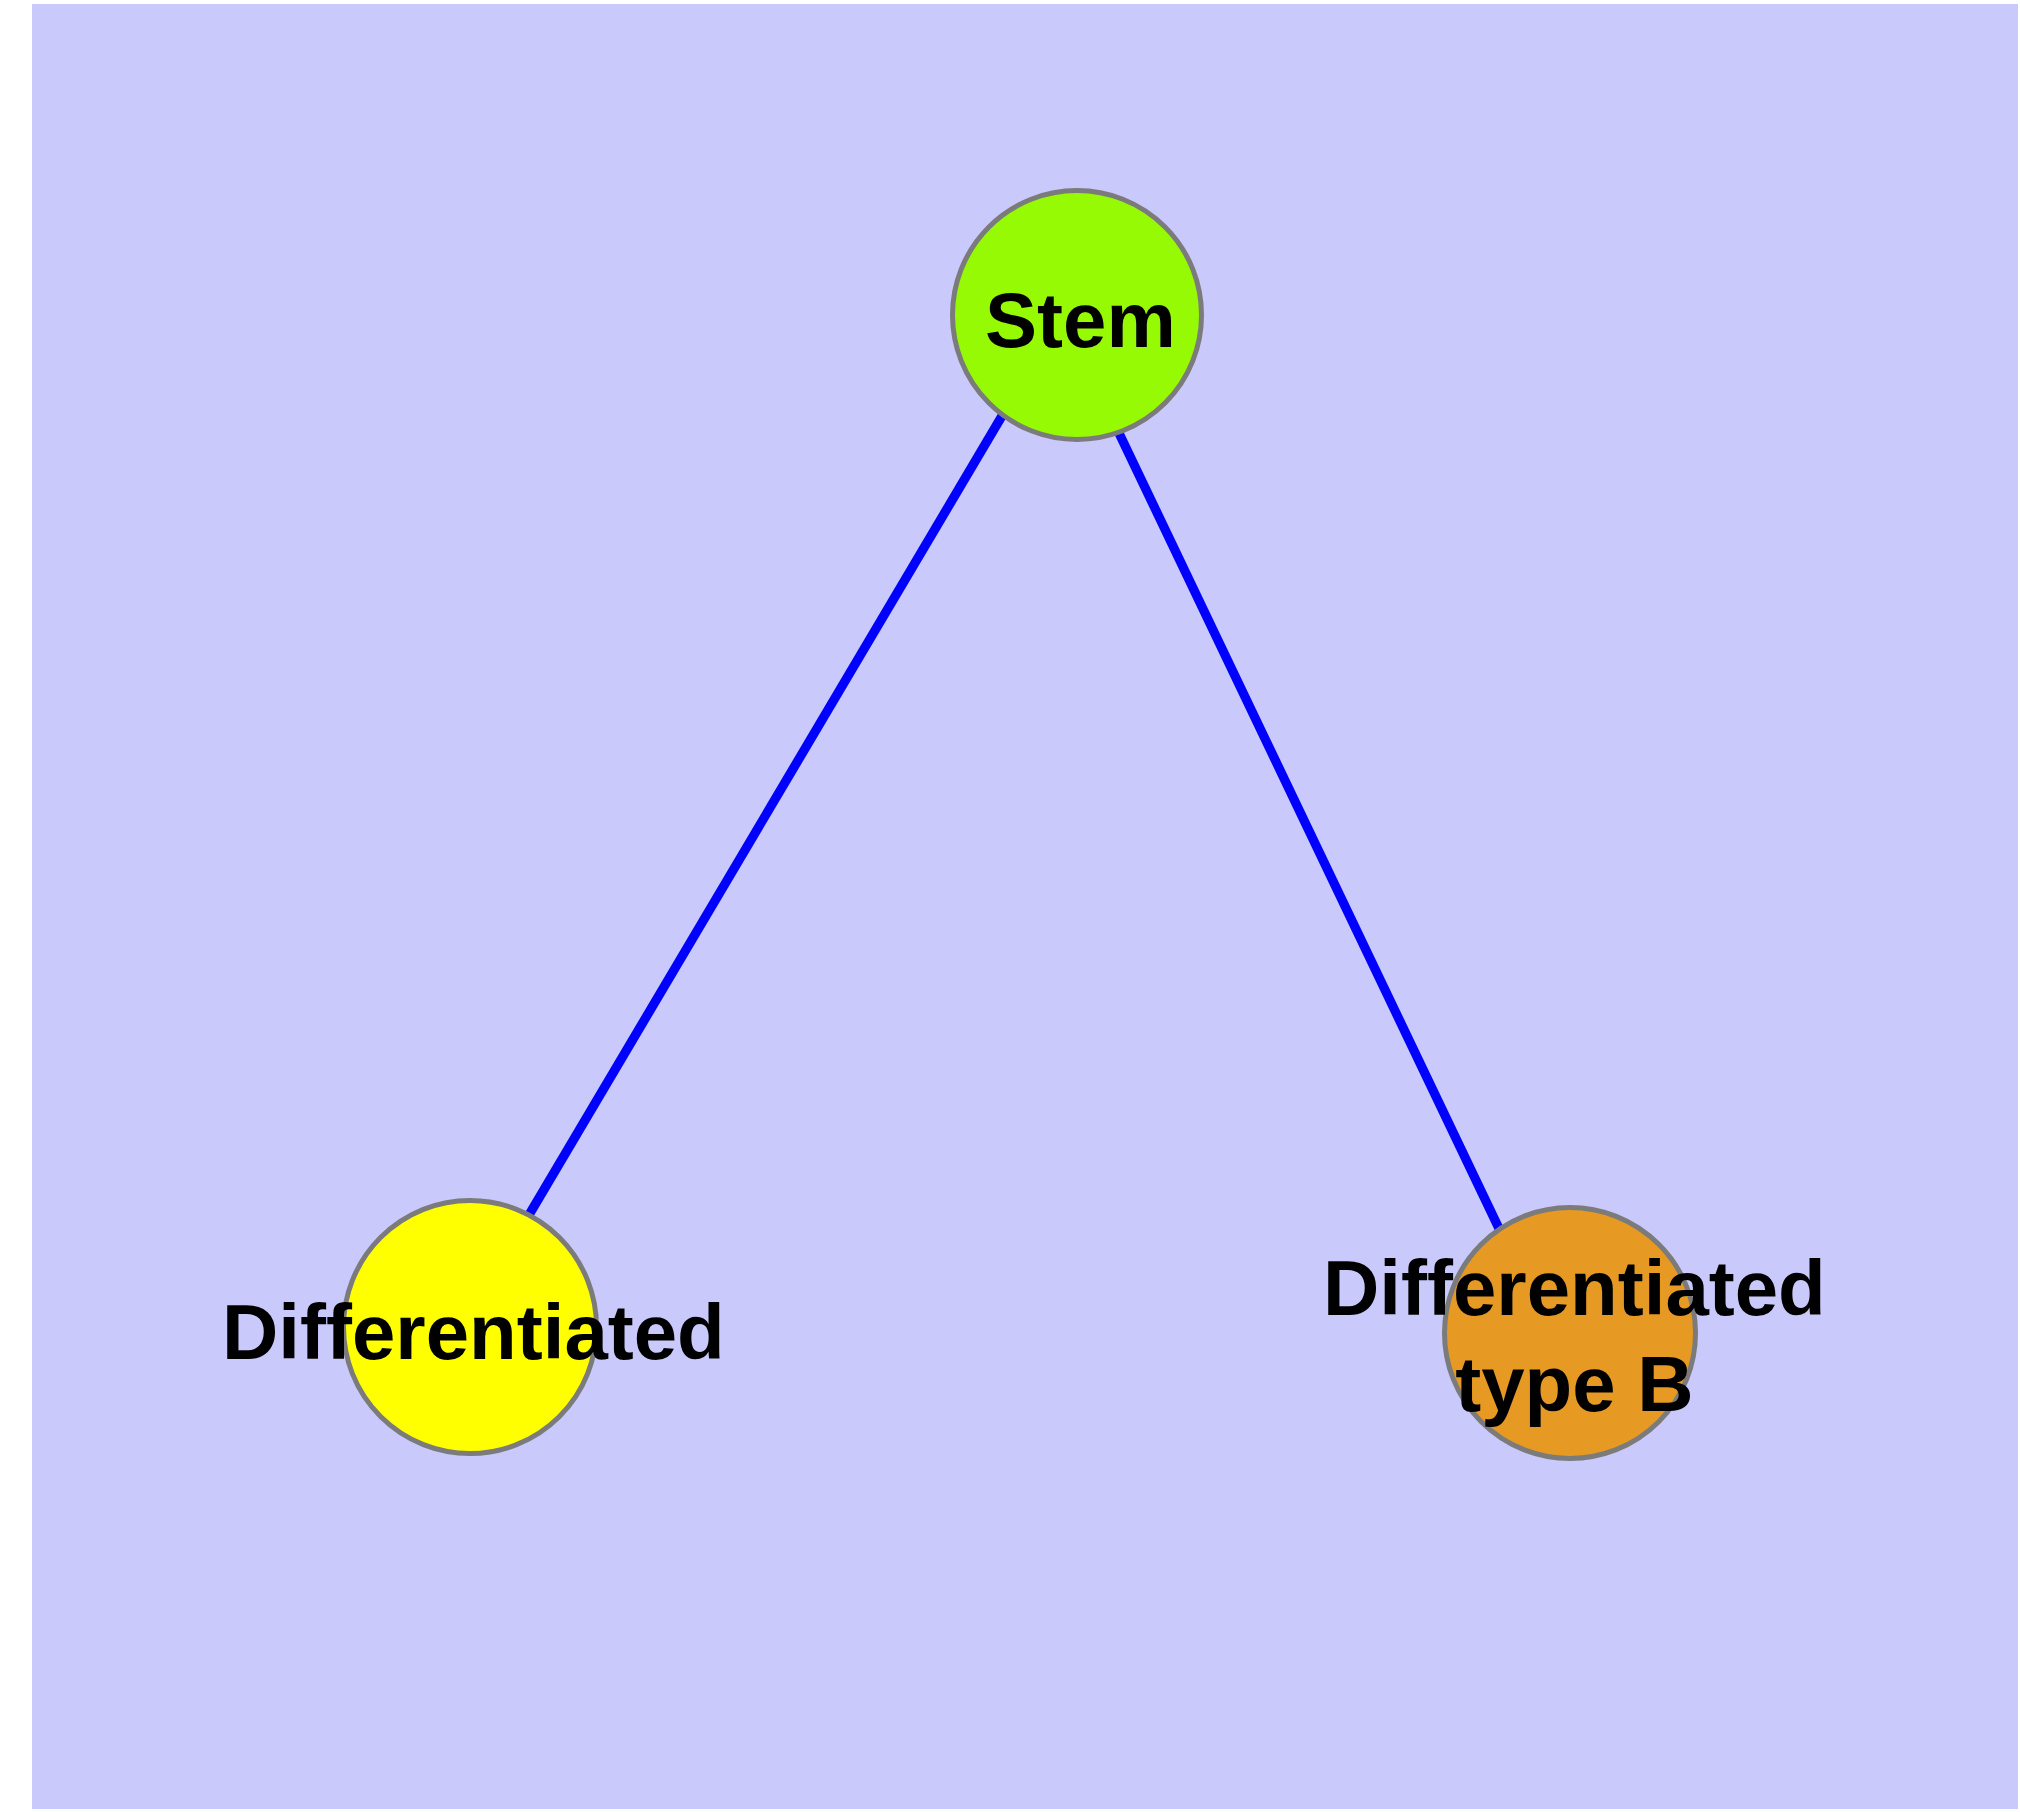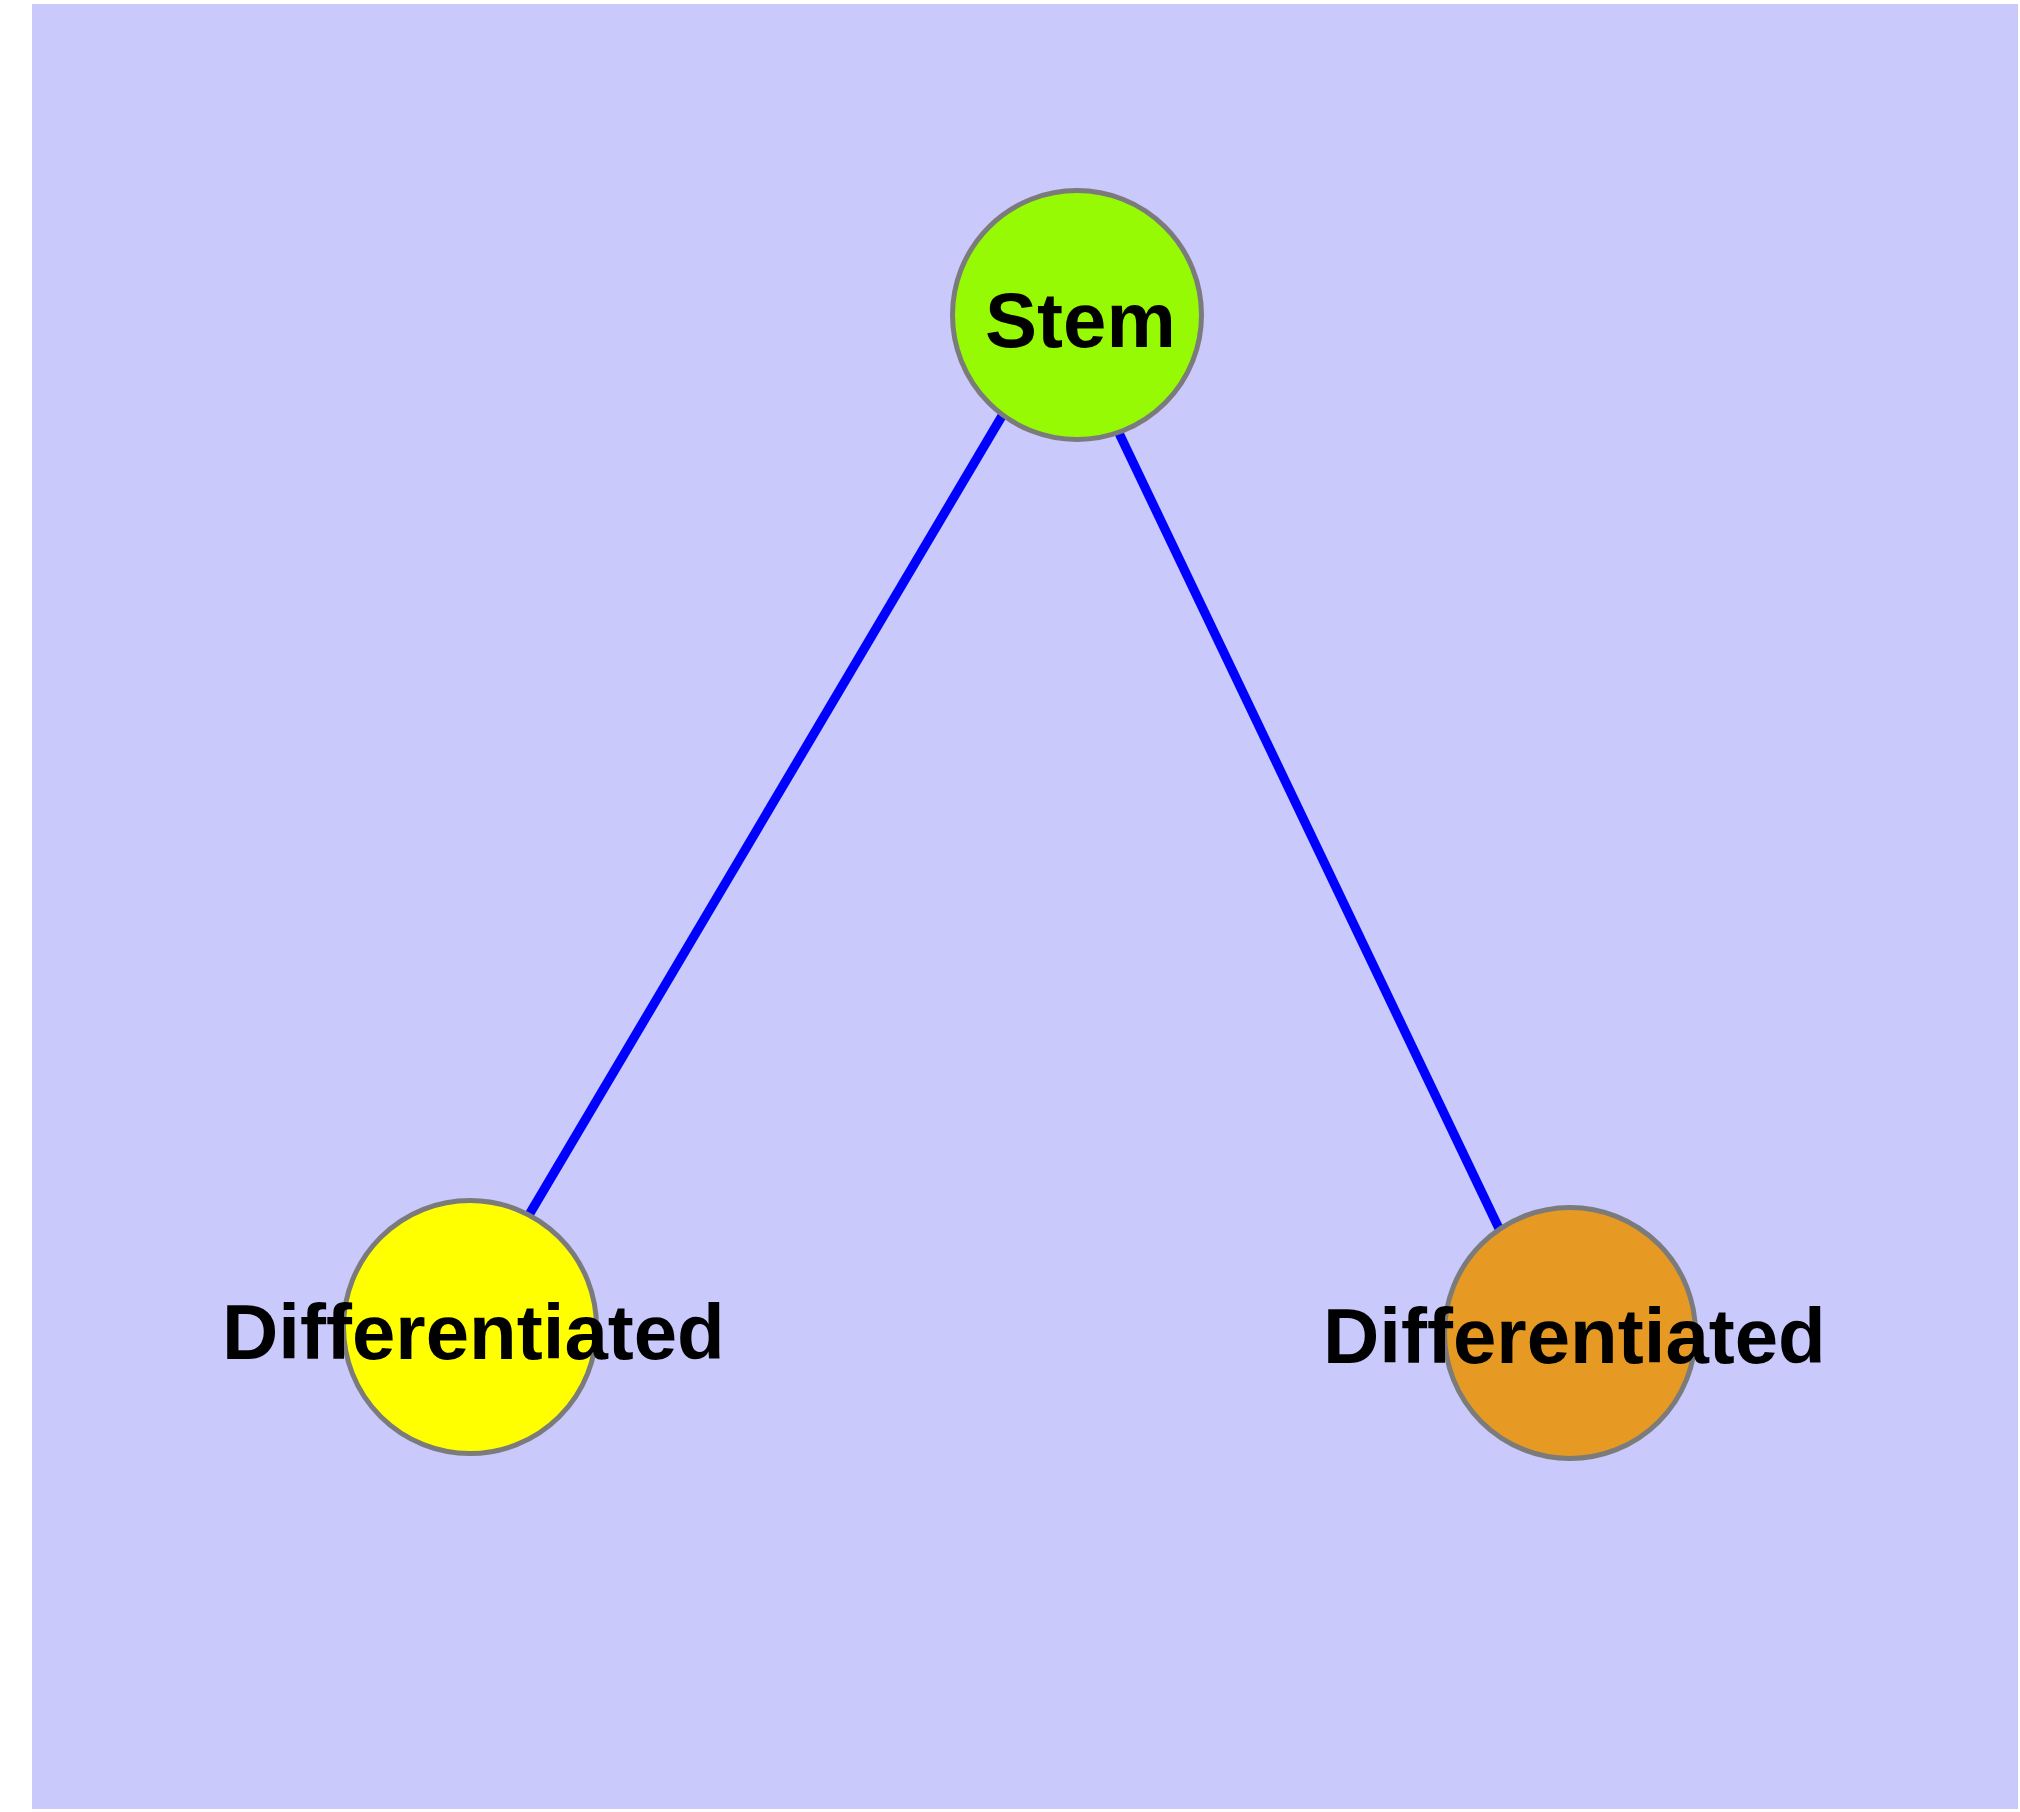--- a/index.html
+++ b/index.html
@@ -95,17 +95,18 @@
     <div class="node-label label-stem">
       <span class="label-line">Stem</span>
     </div>
 
     <div class="node-label label-type-a">
       <span class="label-line">Differentiated</span>
     </div>
 
     <div class="node-label label-type-b">
       <span class="label-line">Differentiated</span>
+      <span class="label-line">type B</span>
     </div>
 
   </div>
 </div>
 
 
 </body></html>

